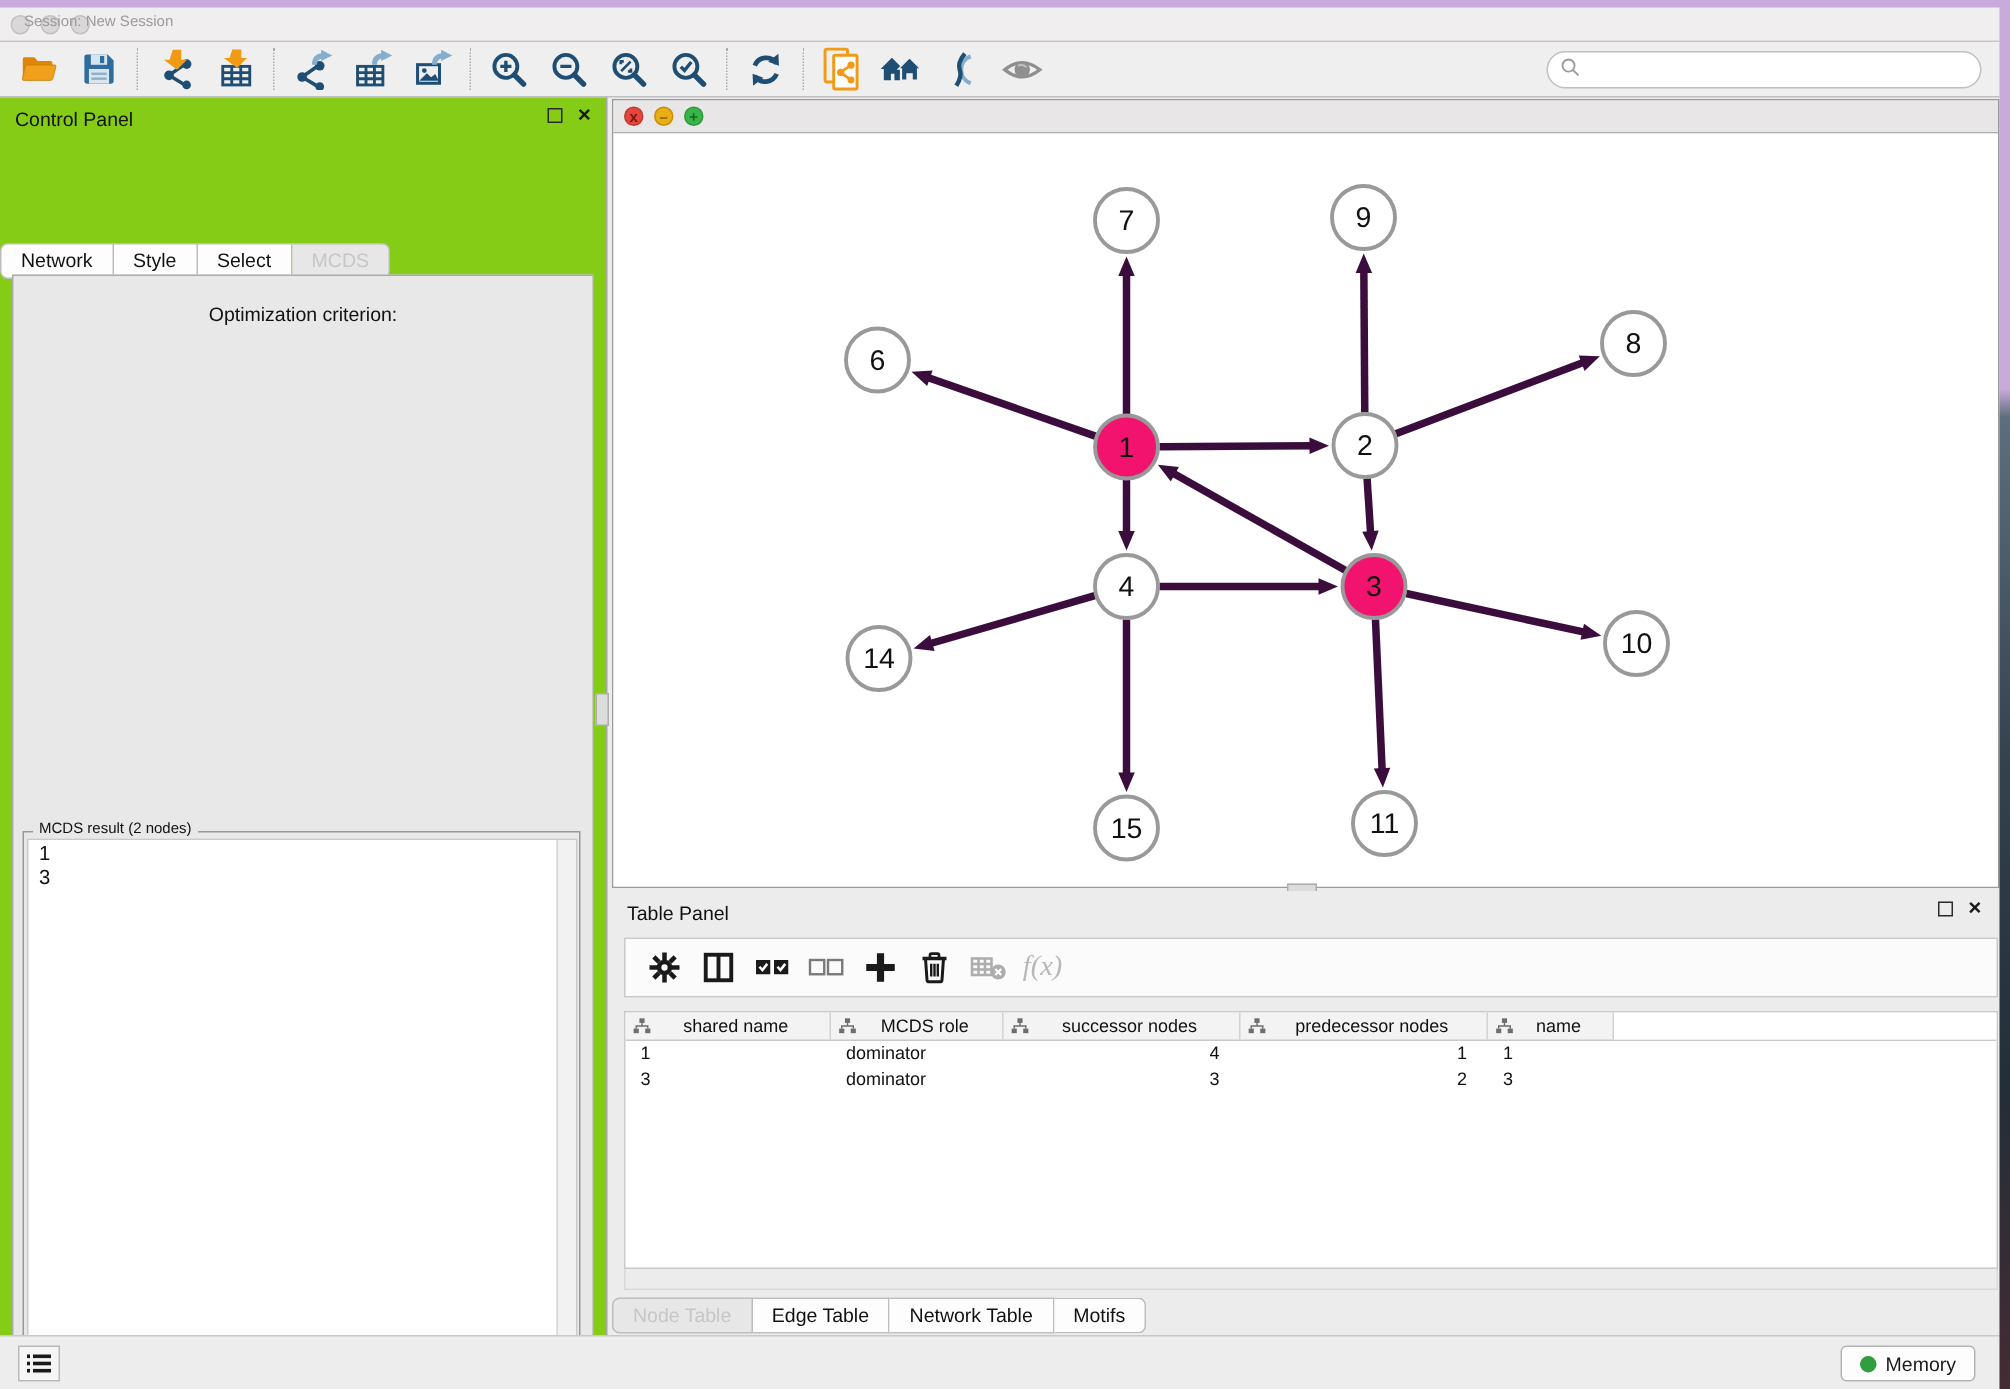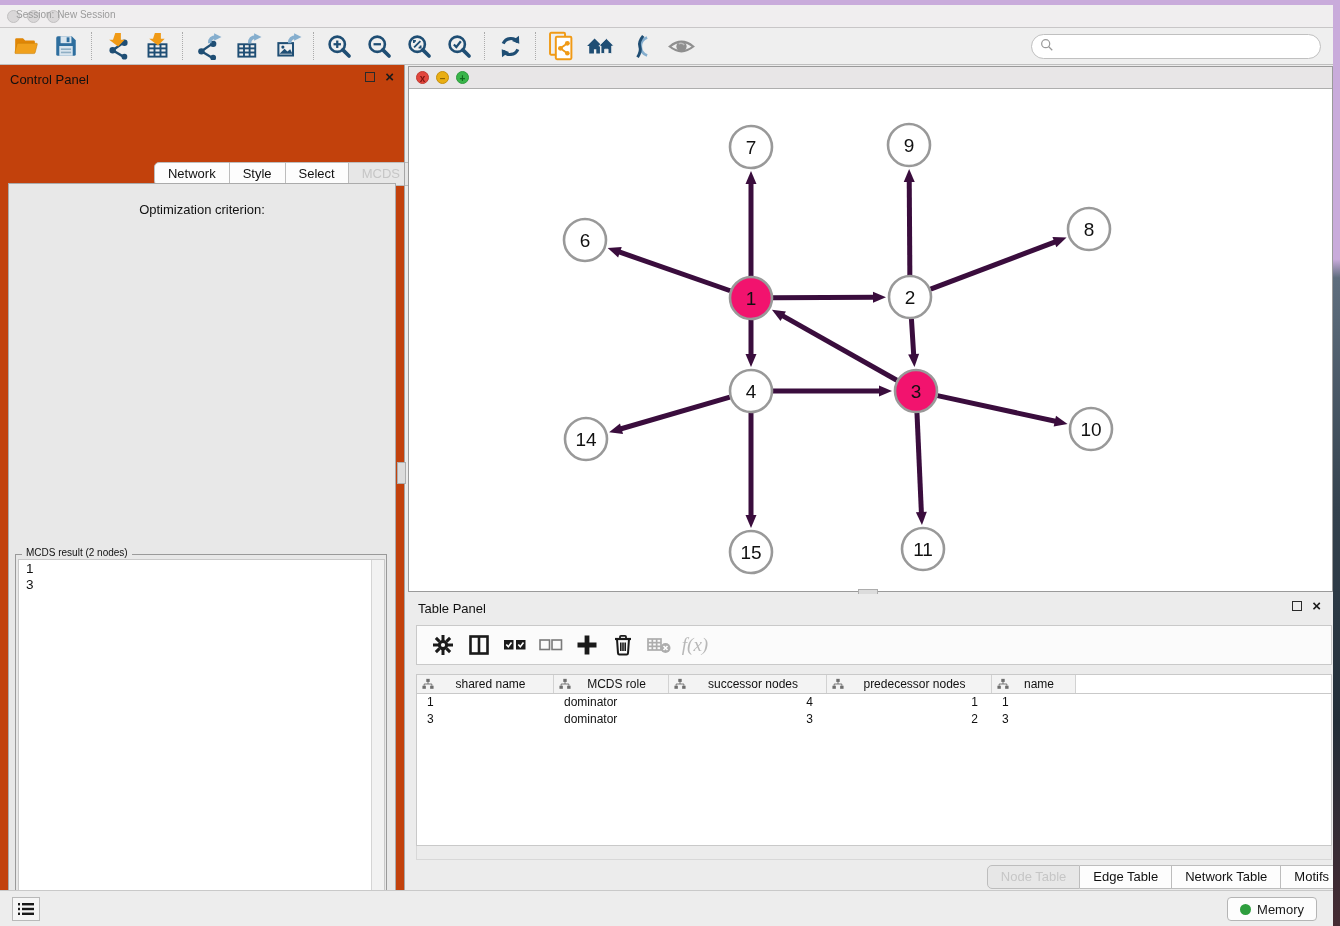--- a/index.html
+++ b/index.html
@@ -18,28 +18,28 @@
   .titlebar-text { position:absolute; top:4px; left:16px; width:100%; text-align:left; color:#9B9B9B; font-size:10px; }
 
   
   .toolbar { position:absolute; left:0; top:28px; width:1333px; height:37px; background:#EFEFEF; border-bottom:1px solid #BFBFBF; display:flex; align-items:center; }
   .tb-icon { width:34px; height:32px; display:flex; align-items:center; justify-content:center; margin:0 3px; }
   .tb-sep { width:1px; height:28px; margin:0 5px; border-left:1px dotted #ABABAB; }
   .search-wrap { position:absolute; right:12px; top:6px; width:290px; height:25px; background:#fff; border:1px solid #C0C0C0; border-radius:13px; display:flex; align-items:center; padding-left:8px; }
   .search-wrap input { border:none; outline:none; flex:1; height:20px; font-size:13px; background:transparent; margin-left:5px; font-family:"Liberation Sans",sans-serif;}
 
   
-  .control-panel { position:absolute; left:0; top:65px; width:404px; height:825px; background:#c2410c; }
+  .control-panel { position:absolute; left:0; top:65px; width:404px; height:825px; background:#84cc16; }
   .panel-head { position:relative; height:28px; }
   .panel-head .ph-title { position:absolute; left:10px; top:7px; font-size:13px; color:#111; }
   .win-btns { position:absolute; right:10px; top:7px; display:flex; gap:10px; align-items:center; }
   .float-btn { width:10px; height:10px; border:1.6px solid #2a2a2a; background:transparent; display:inline-block; }
   .close-btn { font-size:15px; font-weight:bold; color:#1a1a1a; line-height:10px; }
 
-  .tabs-row { position:absolute; left:10px; width:100%; display:flex; justify-content:flex-end; }
+  .tabs-row { position:absolute; left:0; width:100%; display:flex; justify-content:flex-start; }
   .cp-tabs { top:97px; }
   .tab { background:#FDFDFD; border:1px solid #BDBDBD; border-left:none; padding:3px 13px 4px; font-size:13px; color:#111; }
   .tab:first-child { border-left:1px solid #BDBDBD; border-radius:5px 0 0 5px; }
   .tab:last-child { border-radius:0 5px 5px 0; }
   .tab.selected { background:#E7E7E7; color:#C6C6C6; }
 
   .cp-content { position:absolute; left:8px; top:118px; width:388px; height:757px; border:1px solid #ABABAB; background:#E8E8E8; }
   .opt-label { position:absolute; top:18px; width:100%; text-align:center; font-size:13px; color:#111; }
   .combo { position:absolute; left:36px; top:40px; width:312px; height:23px; background:#fff; border:1px solid #B9B9B9; border-radius:5px; display:flex; align-items:center; padding:0 22px 0 12px; font-size:13px; }
   .combo .chev { position:absolute; right:7px; top:3px; }

